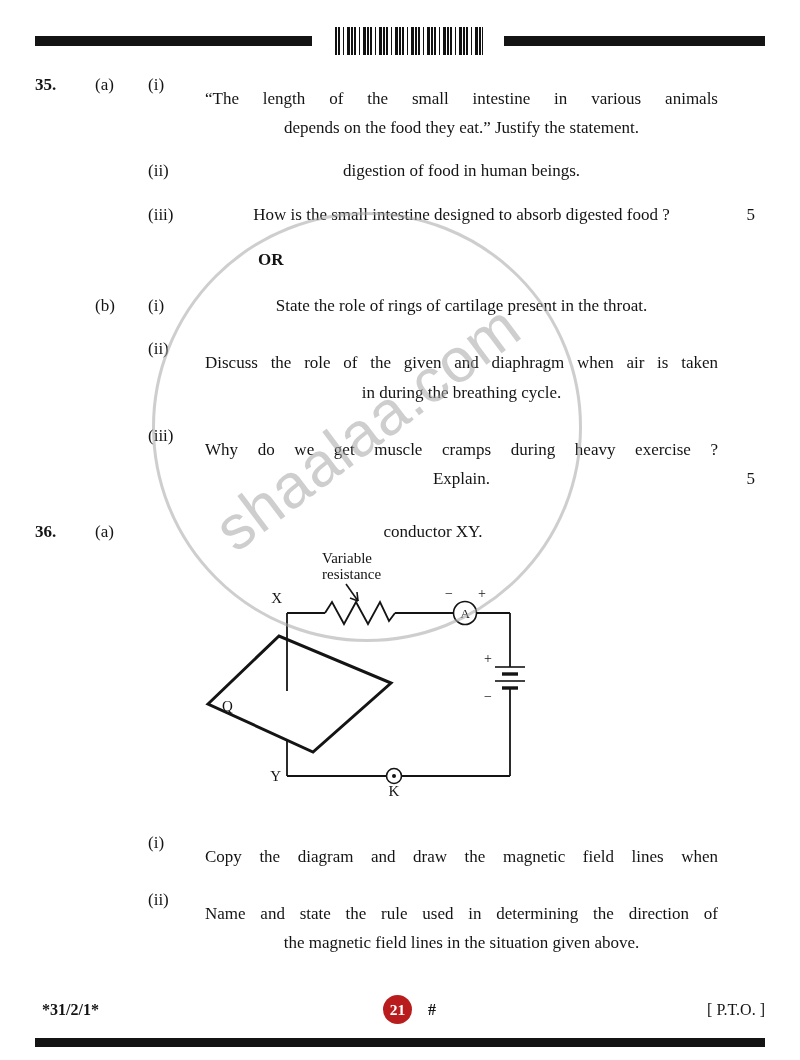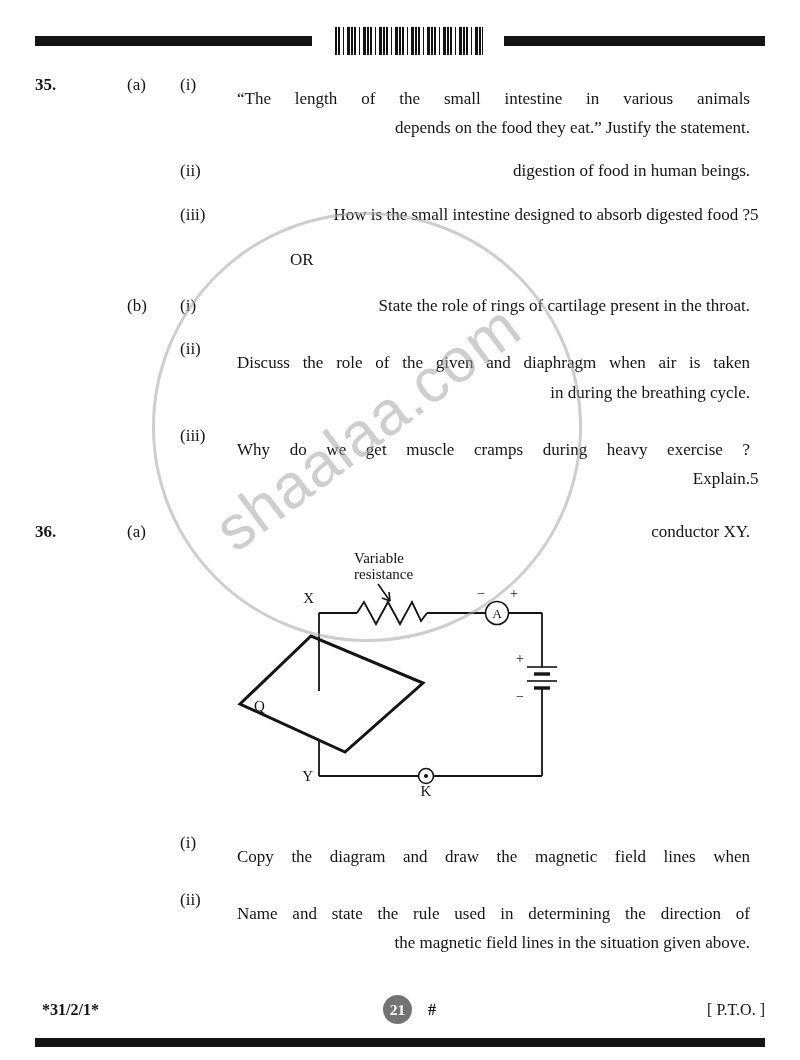--- a/index.html
+++ b/index.html
@@ -17,35 +17,35 @@
   .rule-right { flex:1; }
   .barcode {
     width:148px; height:28px; margin:0 21px 0 23px;
     background:repeating-linear-gradient(90deg,
       #111 0 2px, #fff 2px 3px, #111 3px 5px, #fff 5px 8px,
       #111 8px 9px, #fff 9px 12px, #111 12px 15px, #fff 15px 16px);
   }
 
   
   .content { position:absolute; top:70px; left:35px; right:35px; line-height:1.72; }
-  .q { display:flex;gap:32px; }
+  .q { display:flex; }
   .qnum { width:60px; font-weight:bold; flex:none; }
   .pblock { flex:1; min-width:0; }
   .prow { display:flex; }
   .plabel { width:53px; flex:none; }
   .subs { flex:1; min-width:0; }
   .sub { display:flex; margin-bottom:14px; }
   .sub.indent { margin-left:53px; }
   .slabel { width:57px; flex:none; }
   .stext { width:513px; flex:none; }
   .stext.w570 { width:570px; }
   .jline { text-align:justify; text-align-last:justify;margin-top:14px; }
-  .lastline { text-align:right; }
+  .lastline { text-align:center; }
   .marks { flex:1; text-align:right; align-self:flex-end; padding-right:10px; }
-  .or { font-weight:normal; margin:2px 0 17px 163px; }
+  .or { font-weight:bold; margin:2px 0 17px 163px; }
   .q36 { margin-top:10px; }
 
   
   .figure { margin:4px 0 16px 105px; }
   .figure svg text { font-family:"Liberation Serif","DejaVu Serif",serif; fill:#141414; }
 
   
   .watermark {
     position:absolute; left:152px; top:212px; width:430px; height:430px;
     border:3px solid rgba(165,165,165,0.55); border-radius:50%;
@@ -56,21 +56,21 @@
     font-family:"Liberation Sans","DejaVu Sans",sans-serif;
     font-size:62px; color:rgba(165,165,165,0.55); letter-spacing:1px;
     transform:rotate(-37deg); white-space:nowrap;
   }
 
   
   .footer { position:absolute; left:35px; right:35px; top:995px; height:30px; font-size:16px; }
   .footer .code { position:absolute; left:7px; top:0; line-height:29px; font-weight:bold; }
   .footer .pagecircle {
     position:absolute; left:348px; top:0; width:29px; height:29px; border-radius:50%;
-    background:#737373; color:#fff; display:flex; align-items:center; justify-content:center;
+    background:#b91c1c; color:#fff; display:flex; align-items:center; justify-content:center;
     font-weight:bold; font-size:15.5px;
   }
   .footer .hash { position:absolute; left:393px; top:0; line-height:29px; font-weight:bold; }
   .footer .pto { position:absolute; right:0; top:0; line-height:29px; font-weight:normal;margin-left:16px; }
   .bottomrule { position:absolute; left:35px; right:35px; top:1038px; height:9px; background:#141414; }
 </style>
 </head>
 <body>
 
 <div class="page">

